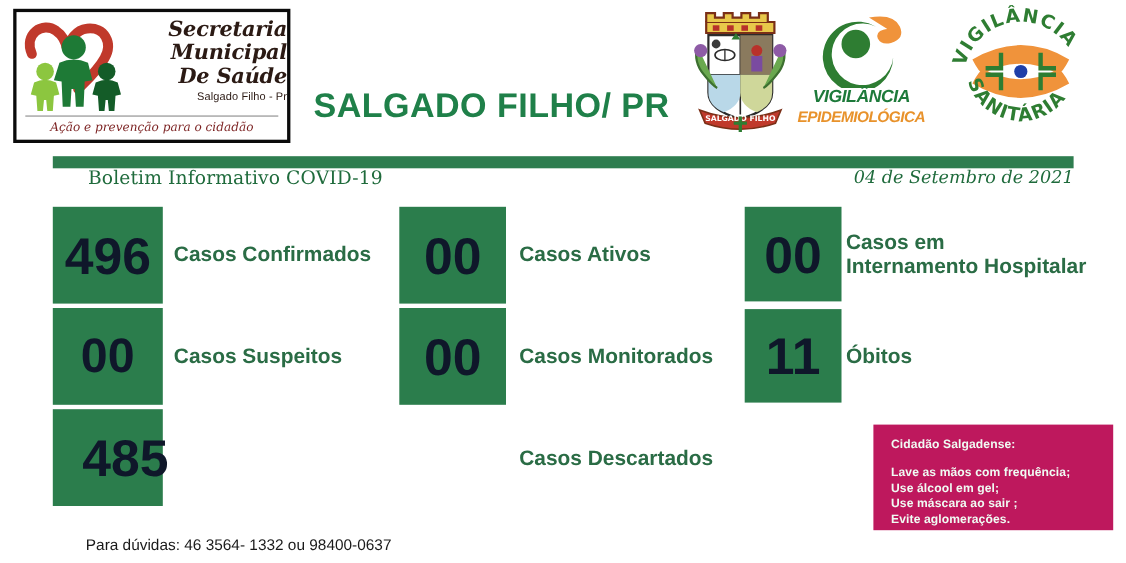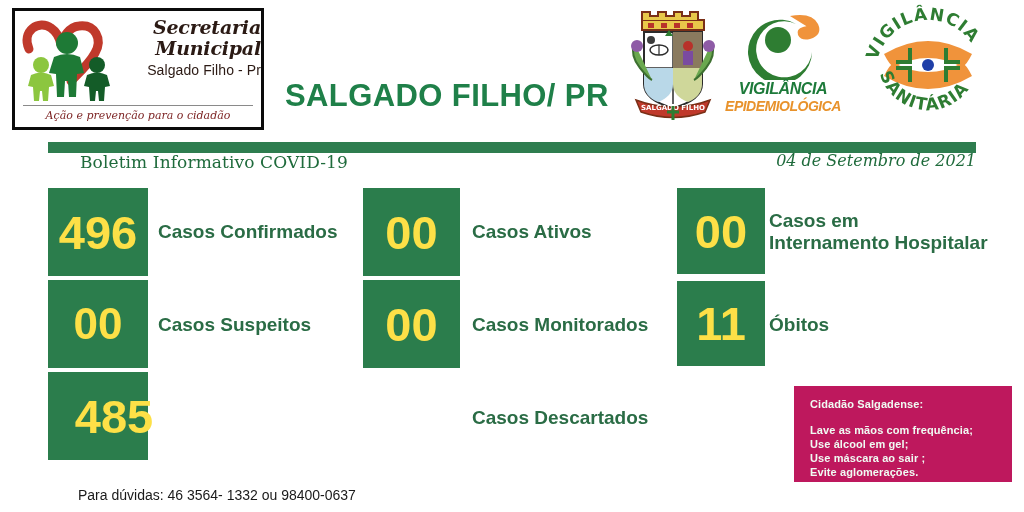--- a/index.html
+++ b/index.html
@@ -59,21 +59,21 @@
     font-family: "DejaVu Serif", serif;
     font-style: italic;
     font-weight: bold;
     font-size: 19px;
     line-height: 21px;
     color: #2b1a14;
     letter-spacing: -0.2px;
   }
   .sms-sub {
     font-family: "Liberation Sans", sans-serif;
-    font-size: 14px;
+    font-size: 10px;
     font-weight: normal;
     color: #2b1a14;
     margin-top: 3px;
     letter-spacing: 0.1px;
   }
   .sms-rule {
     position: absolute;
     left: 8px; right: 8px;
     top: 94px;
     height: 1px;
@@ -165,21 +165,21 @@
     font-family: "DejaVu Serif", serif;
     font-style: italic;
     font-size: 16px;
     color: #1f6b3c;
   }
 
   
   .stat-box {
     position: absolute;
     background: #2b7d4c;
-    color: #fde047;
+    color: #0f172a;
     display: flex;
     align-items: center;
     justify-content: center;
     font-weight: bold;
     box-sizing: border-box;
   }
   .stat-label {
     position: absolute;
     color: #2a6c45;
     font-weight: bold;
@@ -258,20 +258,21 @@
             <path d="M33 42 q13 -6 26 0 l4 16 -7 1 -1 23 -7 0 -1 -16 -3 0 -1 16 -7 0 -1 -23 -7 -1 z" fill="#1e7a36"></path>
             <circle cx="20" cy="50" r="8" fill="#8cc63f"></circle>
             <path d="M10 60 q10 -5 20 0 l3 11 -5 1 -1 14 -5 0 -1 -10 -2 0 -1 10 -5 0 -1 -14 -5 -1 z" fill="#8cc63f"></path>
             <circle cx="76" cy="50" r="8" fill="#145c28"></circle>
             <path d="M66 60 q10 -5 20 0 l3 11 -5 1 -1 14 -5 0 -1 -10 -2 0 -1 10 -5 0 -1 -14 -5 -1 z" fill="#145c28"></path>
           </svg>
         </div>
         <div class="sms-text">
           <div class="sms-line">Secretaria</div>
           <div class="sms-line">Municipal</div>
+          <div class="sms-line">De Saúde</div>
           <div class="sms-sub">Salgado Filho - Pr</div>
         </div>
         <div class="sms-rule"></div>
         <div class="sms-slogan">Ação e prevenção para o cidadão</div>
       </div>
     </div>
 
     <div class="title">SALGADO FILHO/ PR</div>
 
     <div class="coat">

